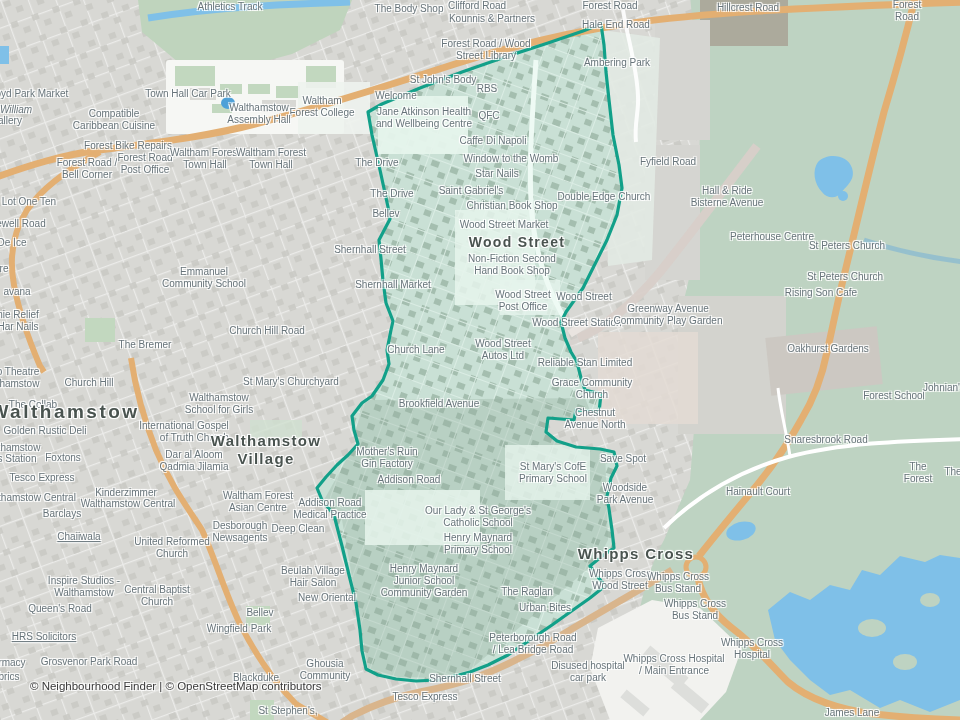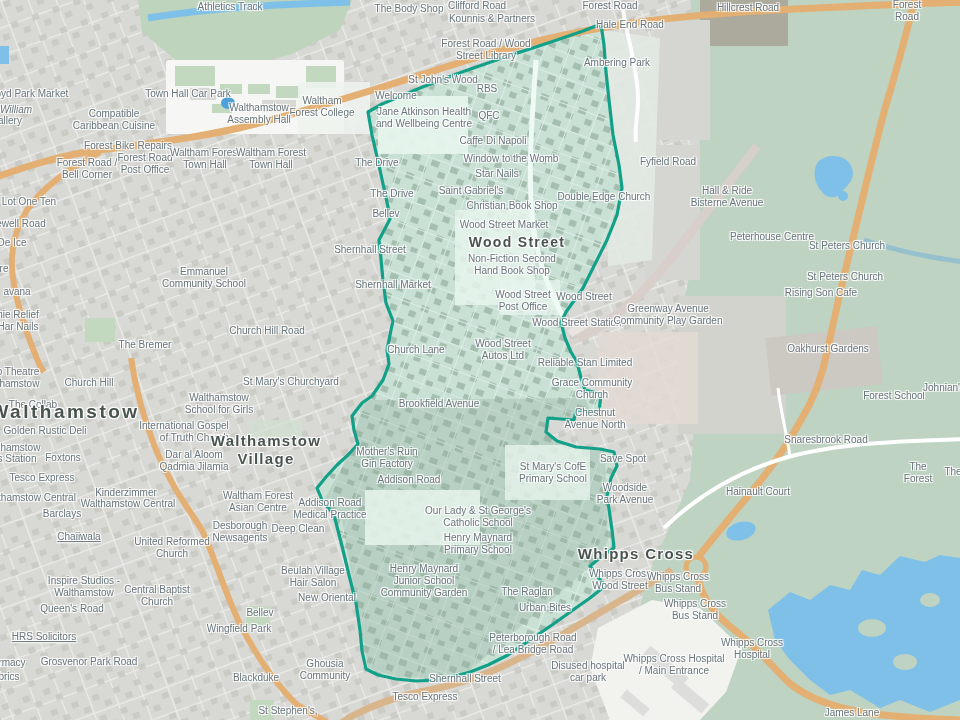--- a/index.html
+++ b/index.html
@@ -144,25 +144,25 @@
   </svg>
 
   <div id="labels">
       <div class="lbl" style="left: 230px; top: 7px; text-align: right;">Athletics Track</div>
       <div class="lbl" style="left: 409px; top: 9px;">The Body Shop</div>
       <div class="lbl" style="left: 477px; top: 6px;">Clifford Road</div>
       <div class="lbl" style="left: 492px; top: 19px;">Kounnis &amp; Partners</div>
       <div class="lbl" style="left: 610px; top: 6px;">Forest Road</div>
       <div class="lbl" style="left: 748px; top: 8px;">Hillcrest Road</div>
       <div class="lbl" style="left: 907px; top: 11px;">Forest Road</div>
-      <div class="lbl" style="left: 630px; top: 25px;">Hale End Road</div>
+      <div class="lbl" style="left: 616px; top: 25px;">Hale End Road</div>
       <div class="lbl" style="left: 486px; top: 50px;">Forest Road / Wood
 Street Library</div>
       <div class="lbl" style="left: 617px; top: 63px;">Ambering Park</div>
-      <div class="lbl" style="left: 443px; top: 80px;">St John's Wood</div>
+      <div class="lbl" style="left: 443px; top: 80px;">St John's Body</div>
       <div class="lbl" style="left: 487px; top: 89px;">RBS</div>
       <div class="lbl" style="left: 396px; top: 96px;">Welcome</div>
       <div class="lbl" style="left: 322px; top: 107px;">Waltham
 Forest College</div>
       <div class="lbl" style="left: 188px; top: 94px;">Town Hall Car Park</div>
       <div class="lbl" style="left: 259px; top: 114px;">Walthamstow
 Assembly Hall</div>
       <div class="lbl" style="left: 28px; top: 94px;">Lloyd Park Market</div>
       <div class="lbl" style="left: 16px; top: 110px; font-style: italic;">William</div>
       <div class="lbl" style="left: 10px; top: 121px;">allery</div>
@@ -221,21 +221,21 @@
       <div class="lbl" style="left: 79px; top: 537px; text-decoration: underline;">Chaiiwala</div>
       <div class="lbl" style="left: 172px; top: 548px;">United Reformed
 Church</div>
       <div class="lbl" style="left: 84px; top: 587px;">Inspire Studios -
 Walthamstow</div>
       <div class="lbl" style="left: 157px; top: 596px;">Central Baptist
 Church</div>
       <div class="lbl" style="left: 313px; top: 577px;">Beulah Village
 Hair Salon</div>
       <div class="lbl" style="left: 327px; top: 598px;">New Oriental</div>
-      <div class="lbl" style="left: 72px; top: 609px;">Queen's Road</div>
+      <div class="lbl" style="left: 60px; top: 609px;">Queen's Road</div>
       <div class="lbl" style="left: 260px; top: 613px;">Bellev</div>
       <div class="lbl" style="left: 239px; top: 629px;">Wingfield Park</div>
       <div class="lbl" style="left: 44px; top: 637px; text-decoration: underline;">HRS Solicitors</div>
       <div class="lbl" style="left: 12px; top: 663px;">rmacy</div>
       <div class="lbl" style="left: 9px; top: 677px;">brics</div>
       <div class="lbl" style="left: 89px; top: 662px;">Grosvenor Park Road</div>
       <div class="lbl" style="left: 256px; top: 678px;">Blackduke</div>
       <div class="lbl" style="left: 325px; top: 670px;">Ghousia
 Community</div>
       <div class="lbl" style="left: 288px; top: 711px;">St Stephen's,</div>
@@ -316,13 +316,14 @@
       <div class="lbl" style="left: 821px; top: 293px;">Rising Son Cafe</div>
       <div class="lbl" style="left: 828px; top: 349px;">Oakhurst Gardens</div>
       <div class="lbl" style="left: 894px; top: 396px;">Forest School</div>
       <div class="lbl" style="left: 944px; top: 388px;">Johnian's</div>
       <div class="lbl" style="left: 826px; top: 440px;">Snaresbrook Road</div>
       <div class="lbl" style="left: 918px; top: 473px;">The Forest</div>
       <div class="lbl" style="left: 953px; top: 472px;">The</div>
       <div class="lbl" style="left: 758px; top: 492px;">Hainault Court</div>
     </div>
 
+  <div id="attribution">© Neighbourhood Finder | © OpenStreetMap contributors</div>
 </div>
 
 </body></html>

